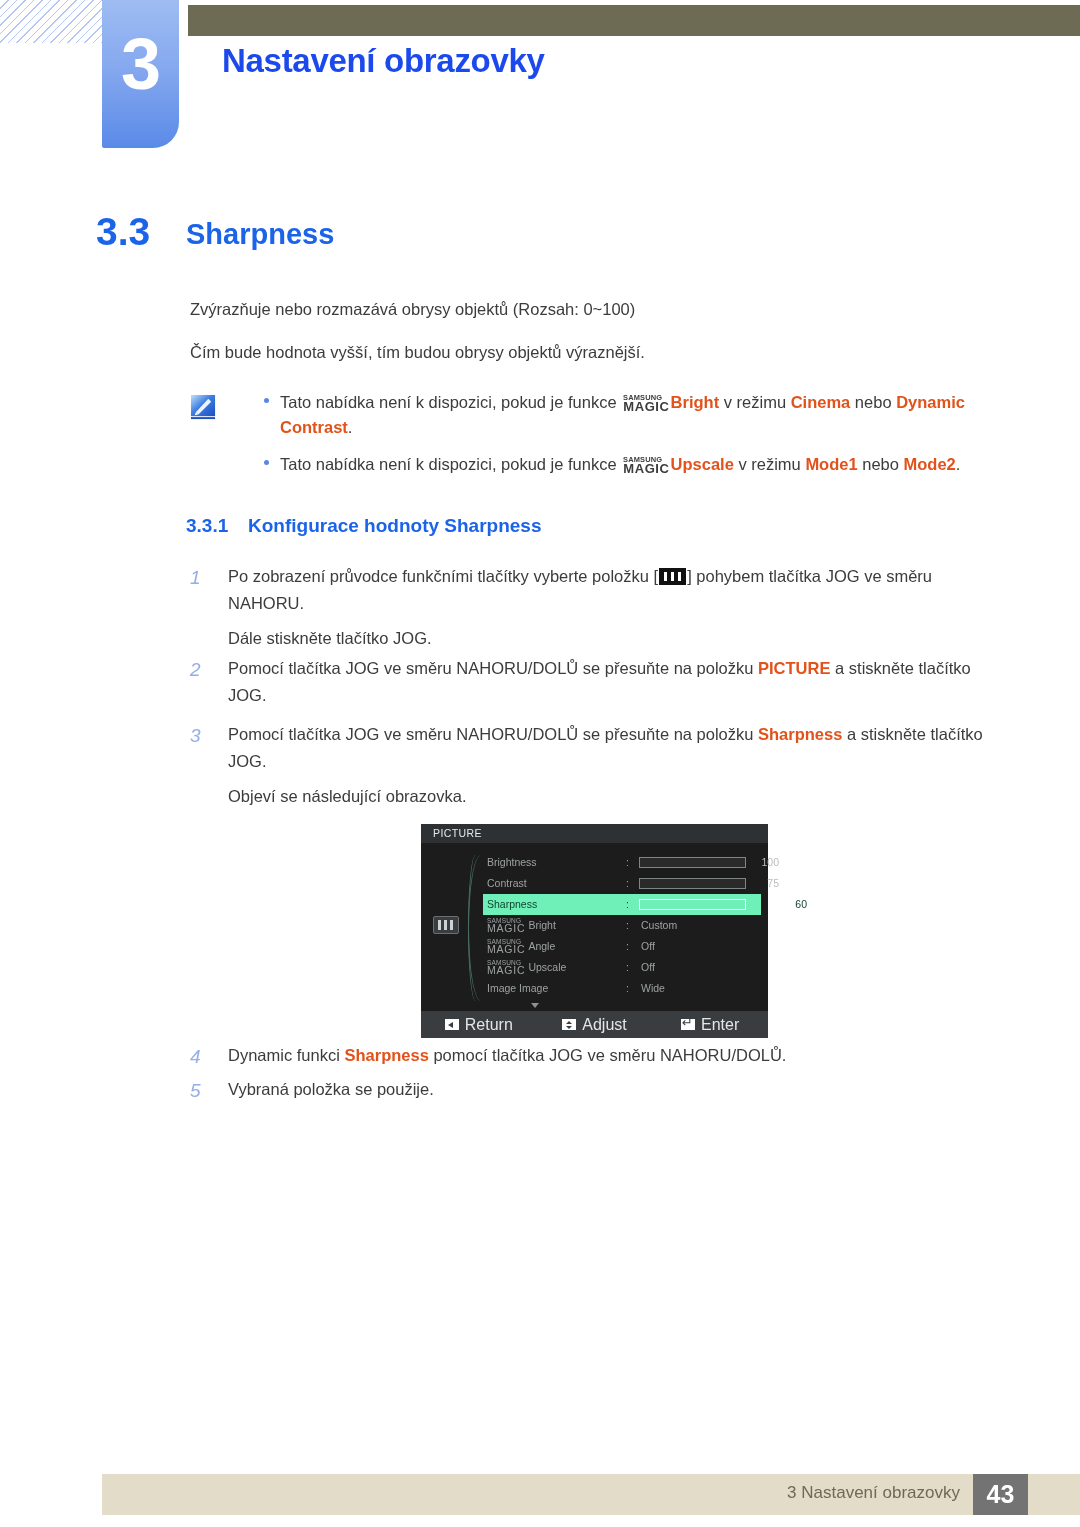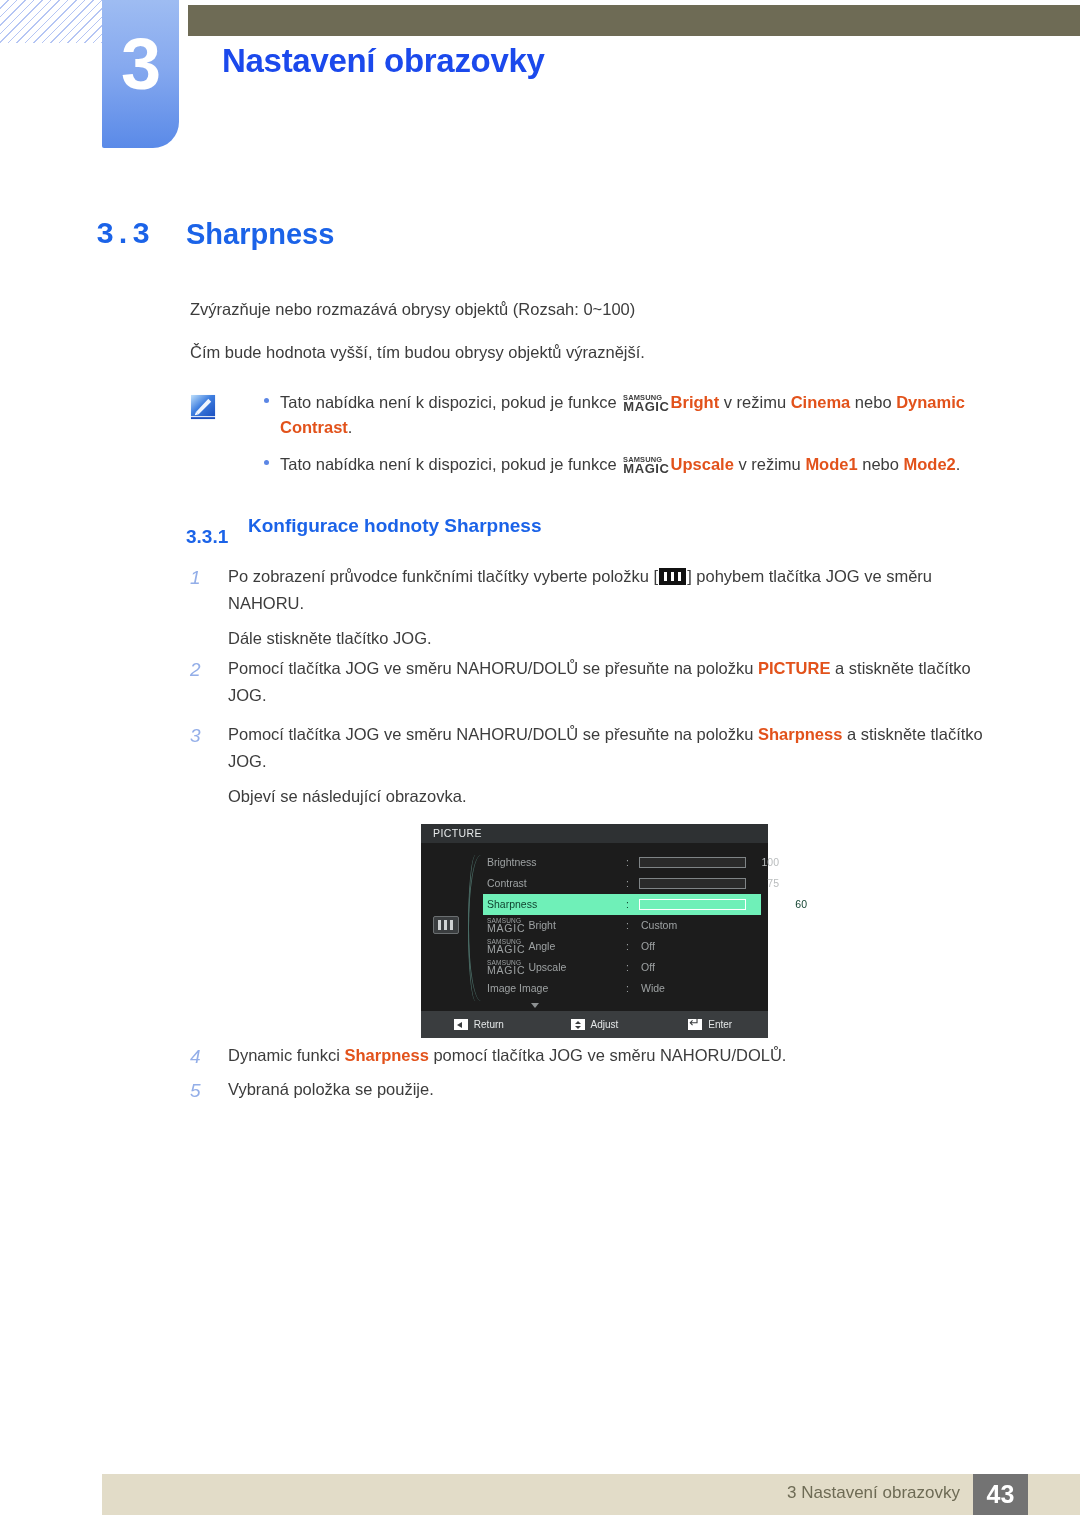--- a/index.html
+++ b/index.html
@@ -60,25 +60,24 @@
     left: 222px; top: 42px;
     font-size: 33px;
     font-weight: 700;
     color: #1b49ec;
     letter-spacing: -0.3px;
   }
 
   
   .sec-no {
     position: absolute;
-    left: 96px; top: 218px;
-    font-size: 30px;
+    left: 96px; top: 210px;
+    font-size: 39px;
     font-weight: 700;
     color: #1b63e8;
-    font-family: Liberation Mono, monospace;
   }
   .sec-title {
     position: absolute;
     left: 186px; top: 218px;
     font-size: 29px;
     font-weight: 700;
     color: #1b63e8;
   }
 
   
@@ -138,21 +137,21 @@
   .magic .mg {
     display: block;
     font-size: 13px;
     font-weight: 700;
     letter-spacing: 0.6px;
   }
 
   
   .sub-no {
     position: absolute;
-    left: 186px; top: 526px;
+    left: 186px; top: 515px;
     font-size: 19px; font-weight: 700; color: #1b63e8;
   }
   .sub-title {
     position: absolute;
     left: 248px; top: 515px;
     font-size: 19px; font-weight: 700; color: #1b63e8;
   }
 
   
   .step {
@@ -328,21 +327,21 @@
     display: flex;
     align-items: center;
   }
   .osd-foot .fi {
     flex: 1;
     display: flex;
     align-items: center;
     justify-content: center;
     gap: 6px;
     color: #e3e6e7;
-    font-size: 10px;
+    font-size: 16px;
   }
   .fglyph {
     width: 14px; height: 11px;
     background: #ffffff;
     position: relative;
     display: inline-block;
   }
   .fglyph.ret:after {
     content:"";
     position:absolute; left:3px; top:2.5px;

